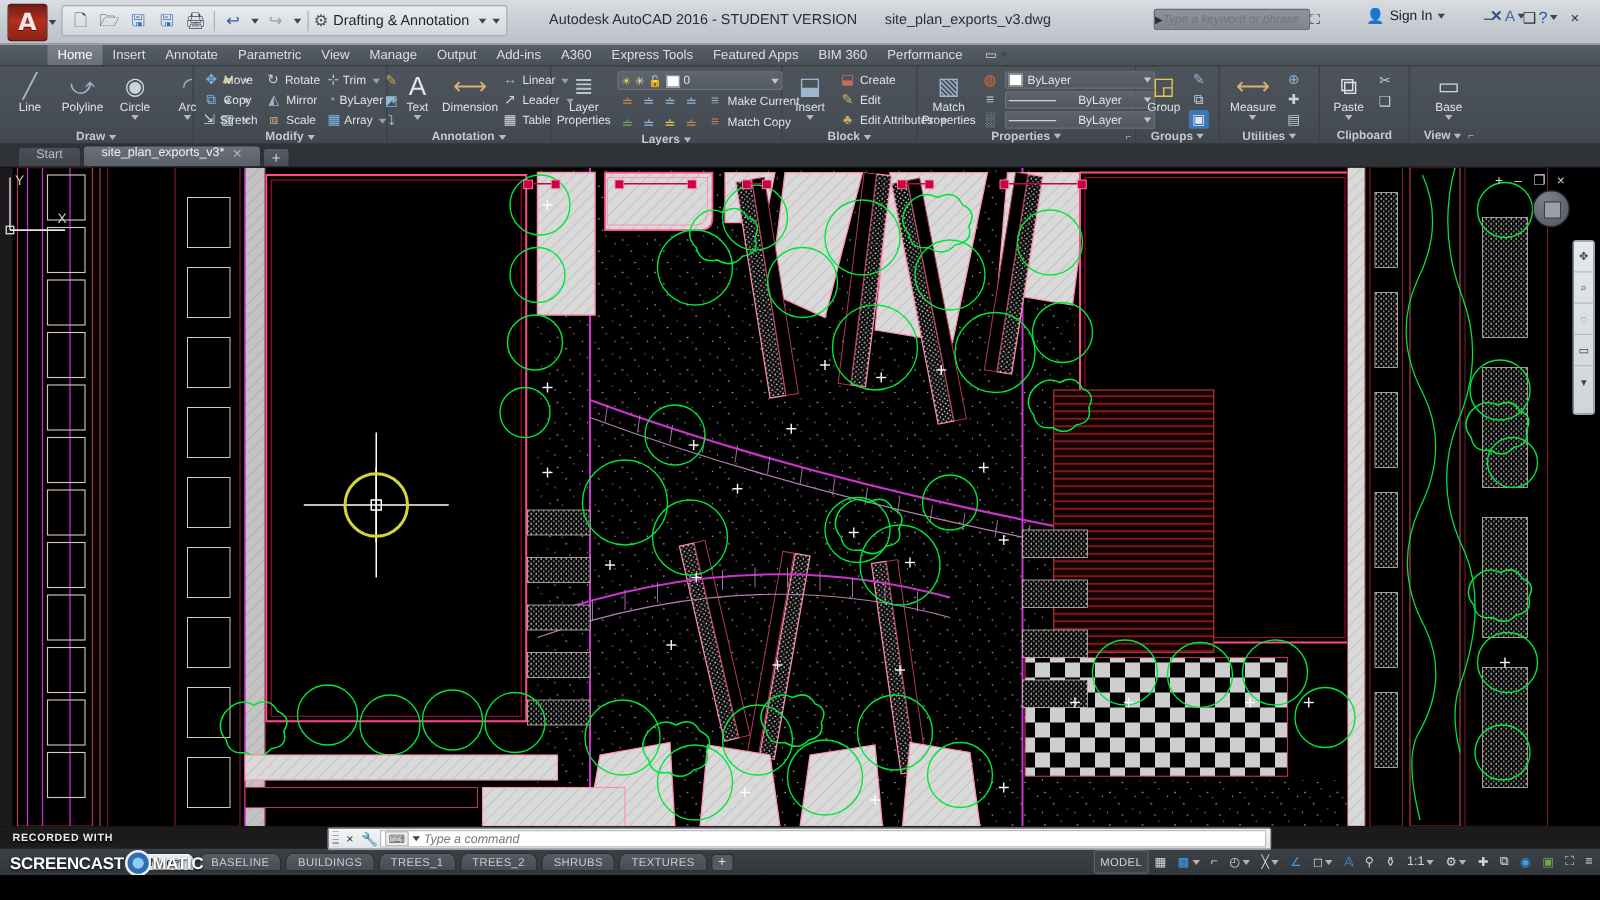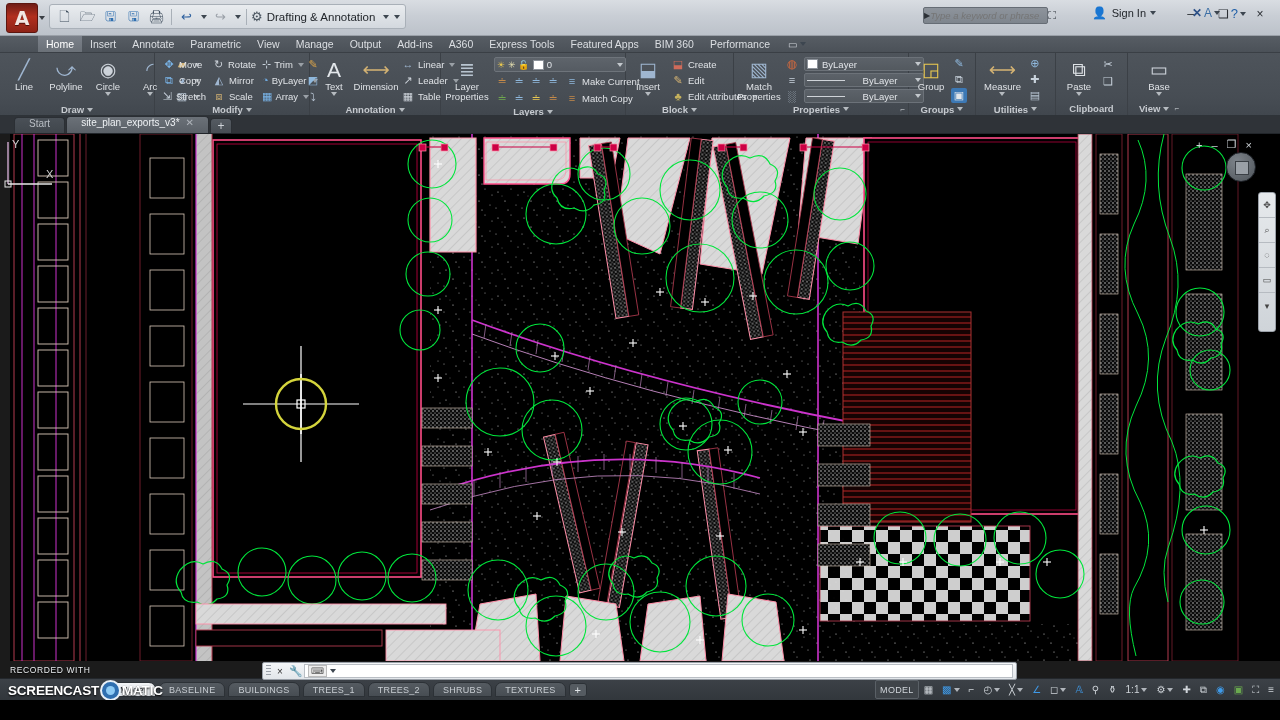--- a/index.html
+++ b/index.html
@@ -165,21 +165,21 @@
      background:#555b61;border:1px solid #2c3136;border-radius:3px; color:#dfe3e7; font-size:11px;}
 
   .statusright{ position:absolute; right:2px; top:680px; height:19px; display:flex; align-items:center; gap:1px; z-index:45;}
   .sg{ height:19px; padding:0 4px; display:flex;align-items:center; gap:2px; font-size:10px; color:#cfd4d9; border-radius:2px;}
   .sg.model{ font-size:9px; letter-spacing:.3px; border:1px solid #5a6066; border-radius:2px; background:#3f4449;}
   .sg .on{ color:#3f9ae8; }
   .sg .sc{ width:0;height:0;border-left:3px solid transparent;border-right:3px solid transparent;border-top:4px solid #b0b5bb;}
 
   
   .wm-rec{ position:absolute; left:10px; top:665px; font-size:8.5px; letter-spacing:.6px;
-     color:#e9ecef; font-weight:normal; z-index:60; text-shadow:0 1px 1px #000;}
+     color:#e9ecef; font-weight:bold; z-index:60; text-shadow:0 1px 1px #000;}
   .wm-main{ position:absolute; left:8px; top:680px; display:flex; align-items:center; z-index:60;
      font-size:13.5px; font-weight:bold; letter-spacing:-.2px; color:#fff; text-shadow:0 1px 2px #000;}
   .wm-o{ width:21px;height:21px;border-radius:50%; background:#2f6fb0; border:2px solid #e9f0f7;
      display:flex;align-items:center;justify-content:center; margin:0 1px;}
   .wm-o i{ width:9px;height:9px;border-radius:50%;background:#8ecbf5; display:block;}
   .lb-bot{ position:absolute;left:0;top:700px;width:1280px;height:20px;background:#000; z-index:70;}
 </style>
 </head>
 <body>
 
@@ -211,20 +211,24 @@
       <span class="gear-ico">⚙</span>
       <span class="ws-label">Drafting &amp; Annotation</span>
       <div class="qcaret">
           <i></i>
         </div>
       <div class="qcaret">
           <i></i>
         </div>
     </div>
 
+    <div class="titletext">
+      <span>Autodesk AutoCAD 2016 - STUDENT VERSION</span>
+      <span>site_plan_exports_v3.dwg</span>
+    </div>
 
     <div class="infocenter">
       <span class="ic-caret">▶</span>
       <input placeholder="Type a keyword or phrase" style="">
     </div>
     <div class="ic-search">⛶</div>
 
     <div class="signin">
       <span class="u-ico">👤</span>
       <span>Sign In</span>
@@ -1055,20 +1059,21 @@
     <div style="border-bottom:none;">▾</div>
   </div>
 
   <div class="cmdline">
     <span class="cmd-grip"></span>
     <span class="cmd-x">×</span>
     <span class="cmd-wr">🔧</span>
     <div class="cmd-field">
       <span class="cmd-prompt">⌨</span>
       <span class="mini-caret"></span>
+      <input placeholder="Type a command" style="">
     </div>
   </div>
 
   <div class="bottombar">
     <div style="width:110px;"></div>
     <div class="ltab active">Model</div>
     <div class="ltab">BASELINE</div>
     <div class="ltab">BUILDINGS</div>
     <div class="ltab">TREES_1</div>
     <div class="ltab">TREES_2</div>

